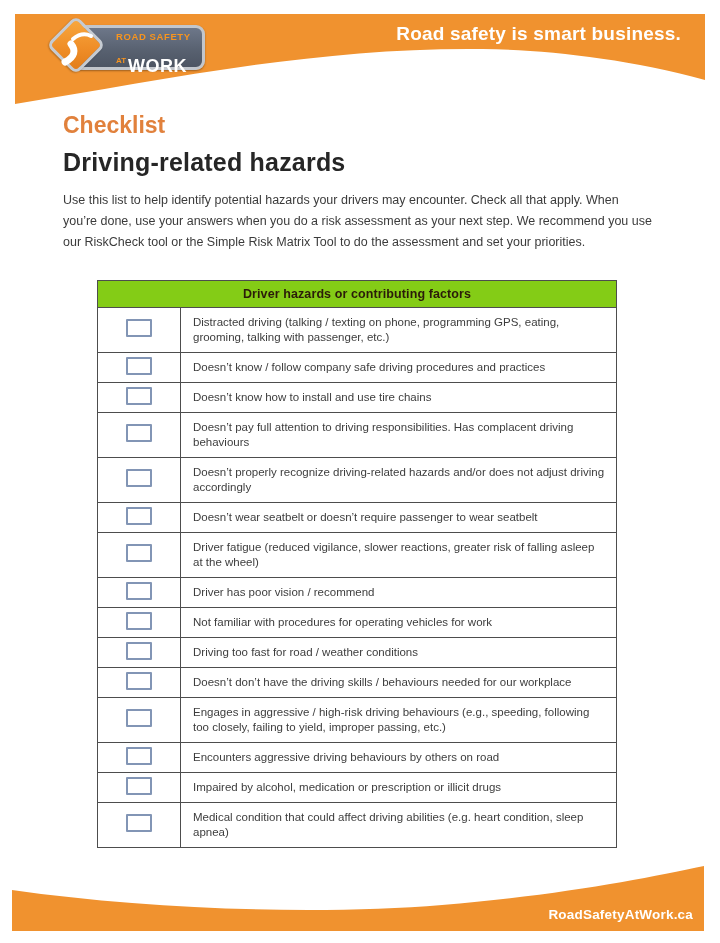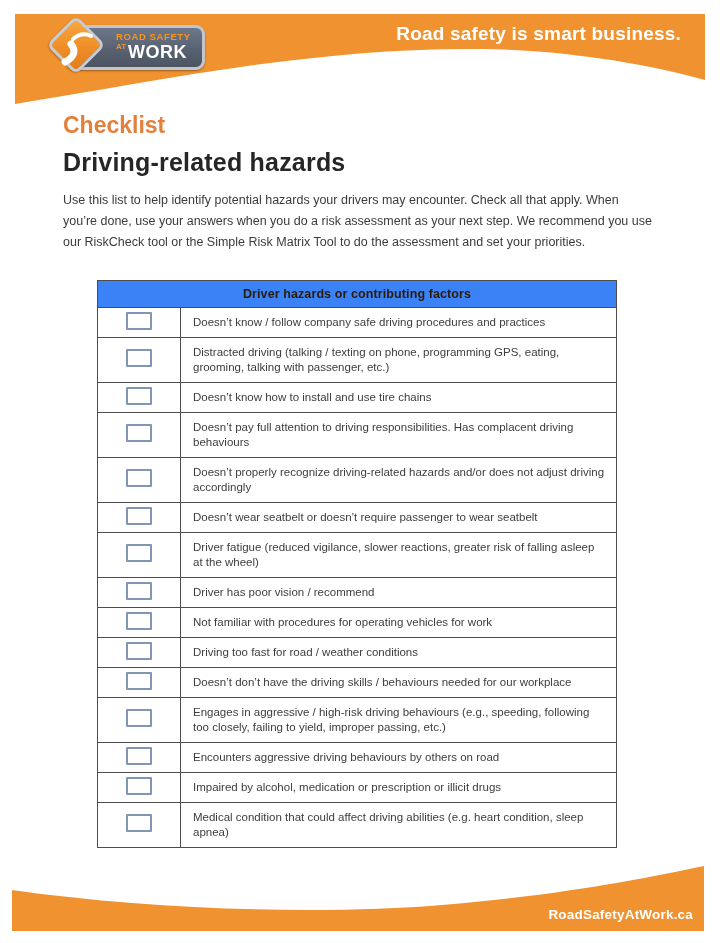--- a/index.html
+++ b/index.html
@@ -22,21 +22,21 @@
   
   .logo { position:absolute; top:9px; left:42px; width:150px; height:48px; }
   .logo-plate {
     position:absolute; left:16px; top:2px; width:132px; height:45px;
     background:linear-gradient(180deg,#6d7789 0%, #57606f 60%, #4d5563 100%);
     border:3px solid #c2c6cc; border-radius:9px;
     box-shadow:0 1px 2px rgba(0,0,0,0.35);
   }
   .logo-text { position:absolute; left:40px; top:4px; line-height:1; white-space:nowrap; }
   .logo-text .l1 { font-size:9.5px; font-weight:bold; color:#f7941e; letter-spacing:0.6px; display:block; }
-  .logo-text .l2 { display:block; margin-top:1px; }
+  .logo-text .l2 { display:block; margin-top:15px; }
   .logo-text .l2 .at { font-size:8px; font-weight:bold; color:#f7941e; vertical-align:top; margin-right:2px; }
   .logo-text .l2 .work { font-size:18px; font-weight:bold; color:#ffffff; letter-spacing:0.5px; }
   .logo-diamond {
     position:absolute; left:-2px; top:1px; width:42px; height:42px;
     background:linear-gradient(135deg,#f8a83f 0%, #ef8e28 55%, #e27c1a 100%);
     border:3px solid #c6cbd2; border-radius:7px;
     transform:rotate(45deg);
     box-shadow:0 1px 2px rgba(0,0,0,0.3);
   }
   .logo-road { position:absolute; left:-2px; top:1px; width:48px; height:48px; pointer-events:none; }
@@ -47,21 +47,21 @@
   .main-title { margin-top:9px; font-size:25px; font-weight:bold; color:#262626; letter-spacing:0.2px; }
   .intro { margin-top:13px; font-size:12.5px; line-height:1.68; color:#3b3b3b; width:592px; }
 
   
   .hazard-table {
     margin-top:27px; margin-left:34px;
     width:520px; border-collapse:collapse; table-layout:fixed;
   }
   .hazard-table th, .hazard-table td { border:1px solid #4d4d4d; }
   .hazard-table th {
-    background:#3b82f6; color:#2b1c09; font-size:12.5px; font-weight:bold;
+    background:#84cc16; color:#2b1c09; font-size:12.5px; font-weight:bold;
     text-align:center; padding:6px 4px; letter-spacing:0.1px;
   }
   td.check-cell { width:83px; text-align:center; vertical-align:middle; }
   .checkbox {
     display:inline-block; width:26px; height:18px;
     border:2px solid #8295b5; background:#ffffff; border-radius:1px;
     cursor:pointer;
   }
   td.hazard-cell {
     font-size:11.5px; line-height:15px; color:#3d3d3d;
@@ -116,25 +116,25 @@
           <col>
         </colgroup>
       <thead>
         <tr>
           <th colspan="2">Driver hazards or contributing factors</th>
         </tr>
       </thead>
       <tbody>
           <tr>
             <td class="check-cell"><span class="checkbox"></span></td>
-            <td class="hazard-cell">Doesn’t know / follow company safe driving procedures and practices</td>
+            <td class="hazard-cell">Distracted driving (talking / texting on phone, programming GPS, eating, grooming, talking with passenger, etc.)</td>
           </tr>
           <tr>
             <td class="check-cell"><span class="checkbox"></span></td>
-            <td class="hazard-cell">Distracted driving (talking / texting on phone, programming GPS, eating, grooming, talking with passenger, etc.)</td>
+            <td class="hazard-cell">Doesn’t know / follow company safe driving procedures and practices</td>
           </tr>
           <tr>
             <td class="check-cell"><span class="checkbox"></span></td>
             <td class="hazard-cell">Doesn’t know how to install and use tire chains</td>
           </tr>
           <tr>
             <td class="check-cell"><span class="checkbox"></span></td>
             <td class="hazard-cell">Doesn’t pay full attention to driving responsibilities. Has complacent driving behaviours</td>
           </tr>
           <tr>

